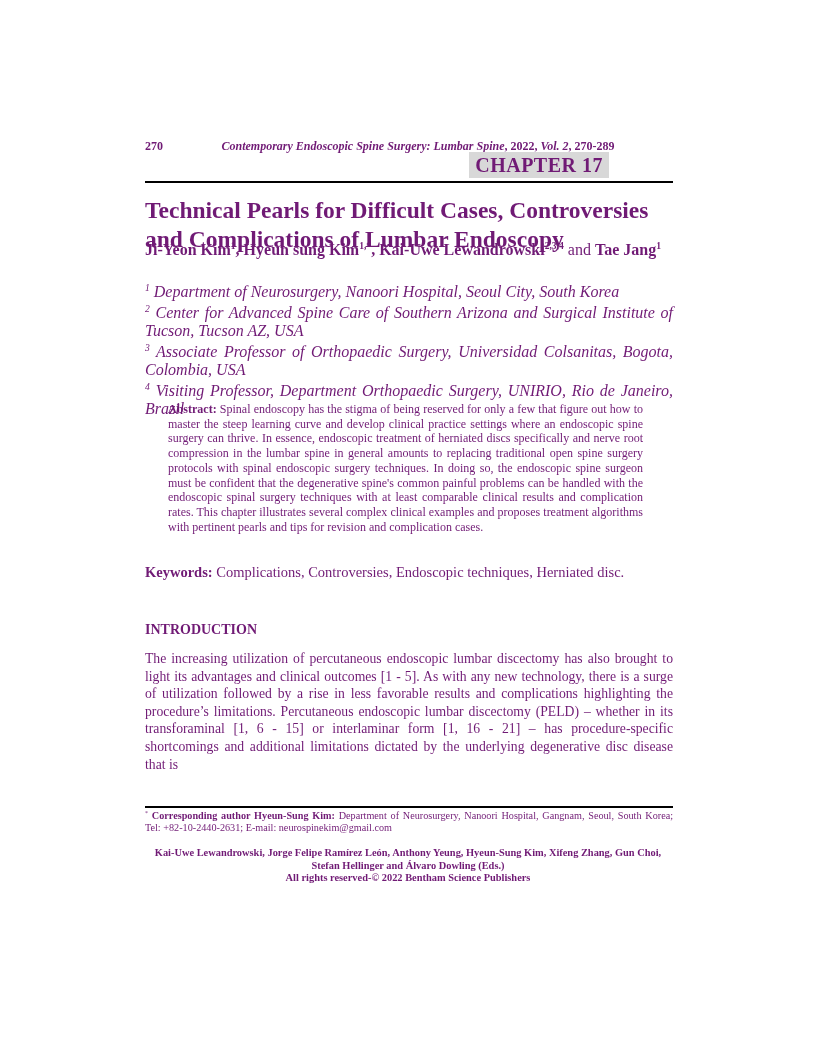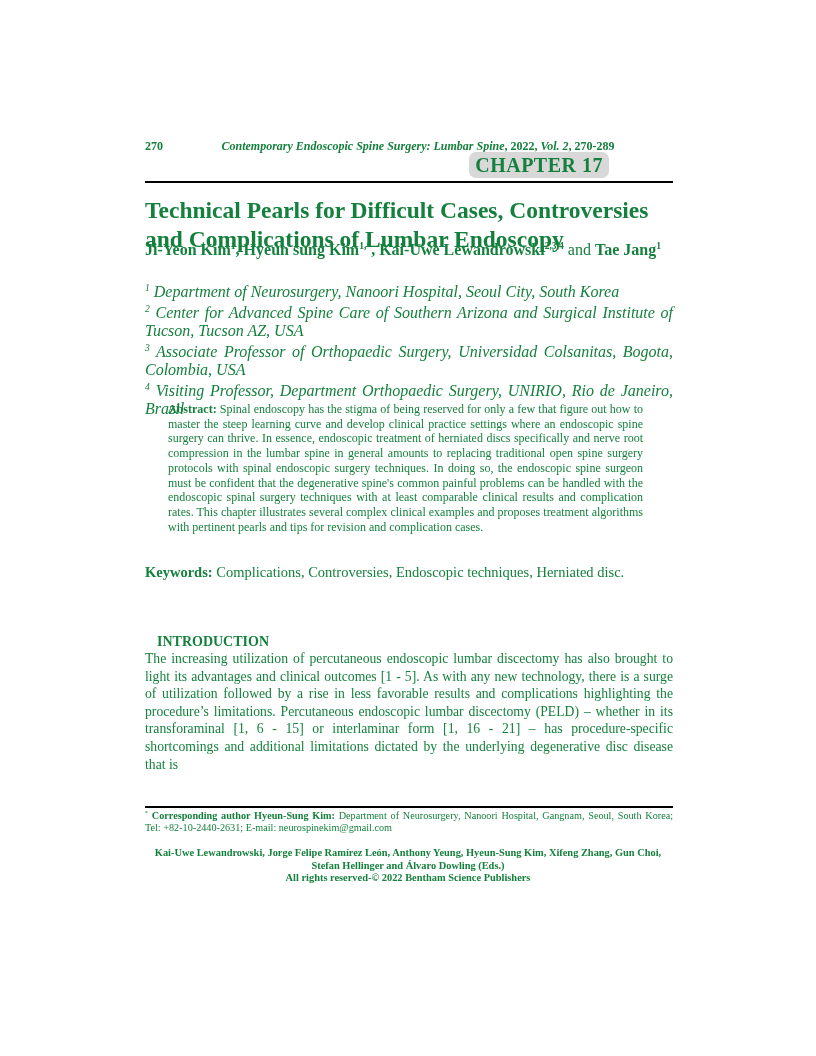--- a/index.html
+++ b/index.html
@@ -6,21 +6,21 @@
     margin: 0;
     padding: 0;
     background: #ffffff;
   }
   .page {
     position: relative;
     width: 748px;
     height: 1056px;
     background: #ffffff;
     font-family: "Liberation Serif", "DejaVu Serif", serif;
-    color: #15803d;
+    color: #701a75;
     overflow: hidden;
   }
   .running-header {
     position: absolute;
     top: 131px;
     left: 145px;
     width: 528px;
     display: flex;
     align-items: baseline;
     font-size: 12px;
@@ -38,21 +38,20 @@
   .chapter-badge {
     position: absolute;
     top: 152px;
     right: 139px;
     background: #d8d8d8;
     font-size: 20px;
     line-height: 26px;
     font-weight: bold;
     padding: 0 6px;
     letter-spacing: 0.5px;
-    border-radius: 7px;
   }
   .header-rule {
     position: absolute;
     top: 181px;
     left: 145px;
     width: 528px;
     height: 2px;
     background: #000000;
   }
   .article-title {
@@ -113,21 +112,21 @@
     margin: 0;
     font-size: 14.5px;
     line-height: 16.8px;
     text-align: justify;
   }
   .section-heading {
     position: absolute;
     top: 621px;
     left: 145px;
     width: 528px;
-    margin: 12px;
+    margin: 0;
     font-size: 14px;
     line-height: 18px;
     font-weight: bold;
   }
   .body-para {
     position: absolute;
     top: 650px;
     left: 145px;
     width: 528px;
     margin: 0;

